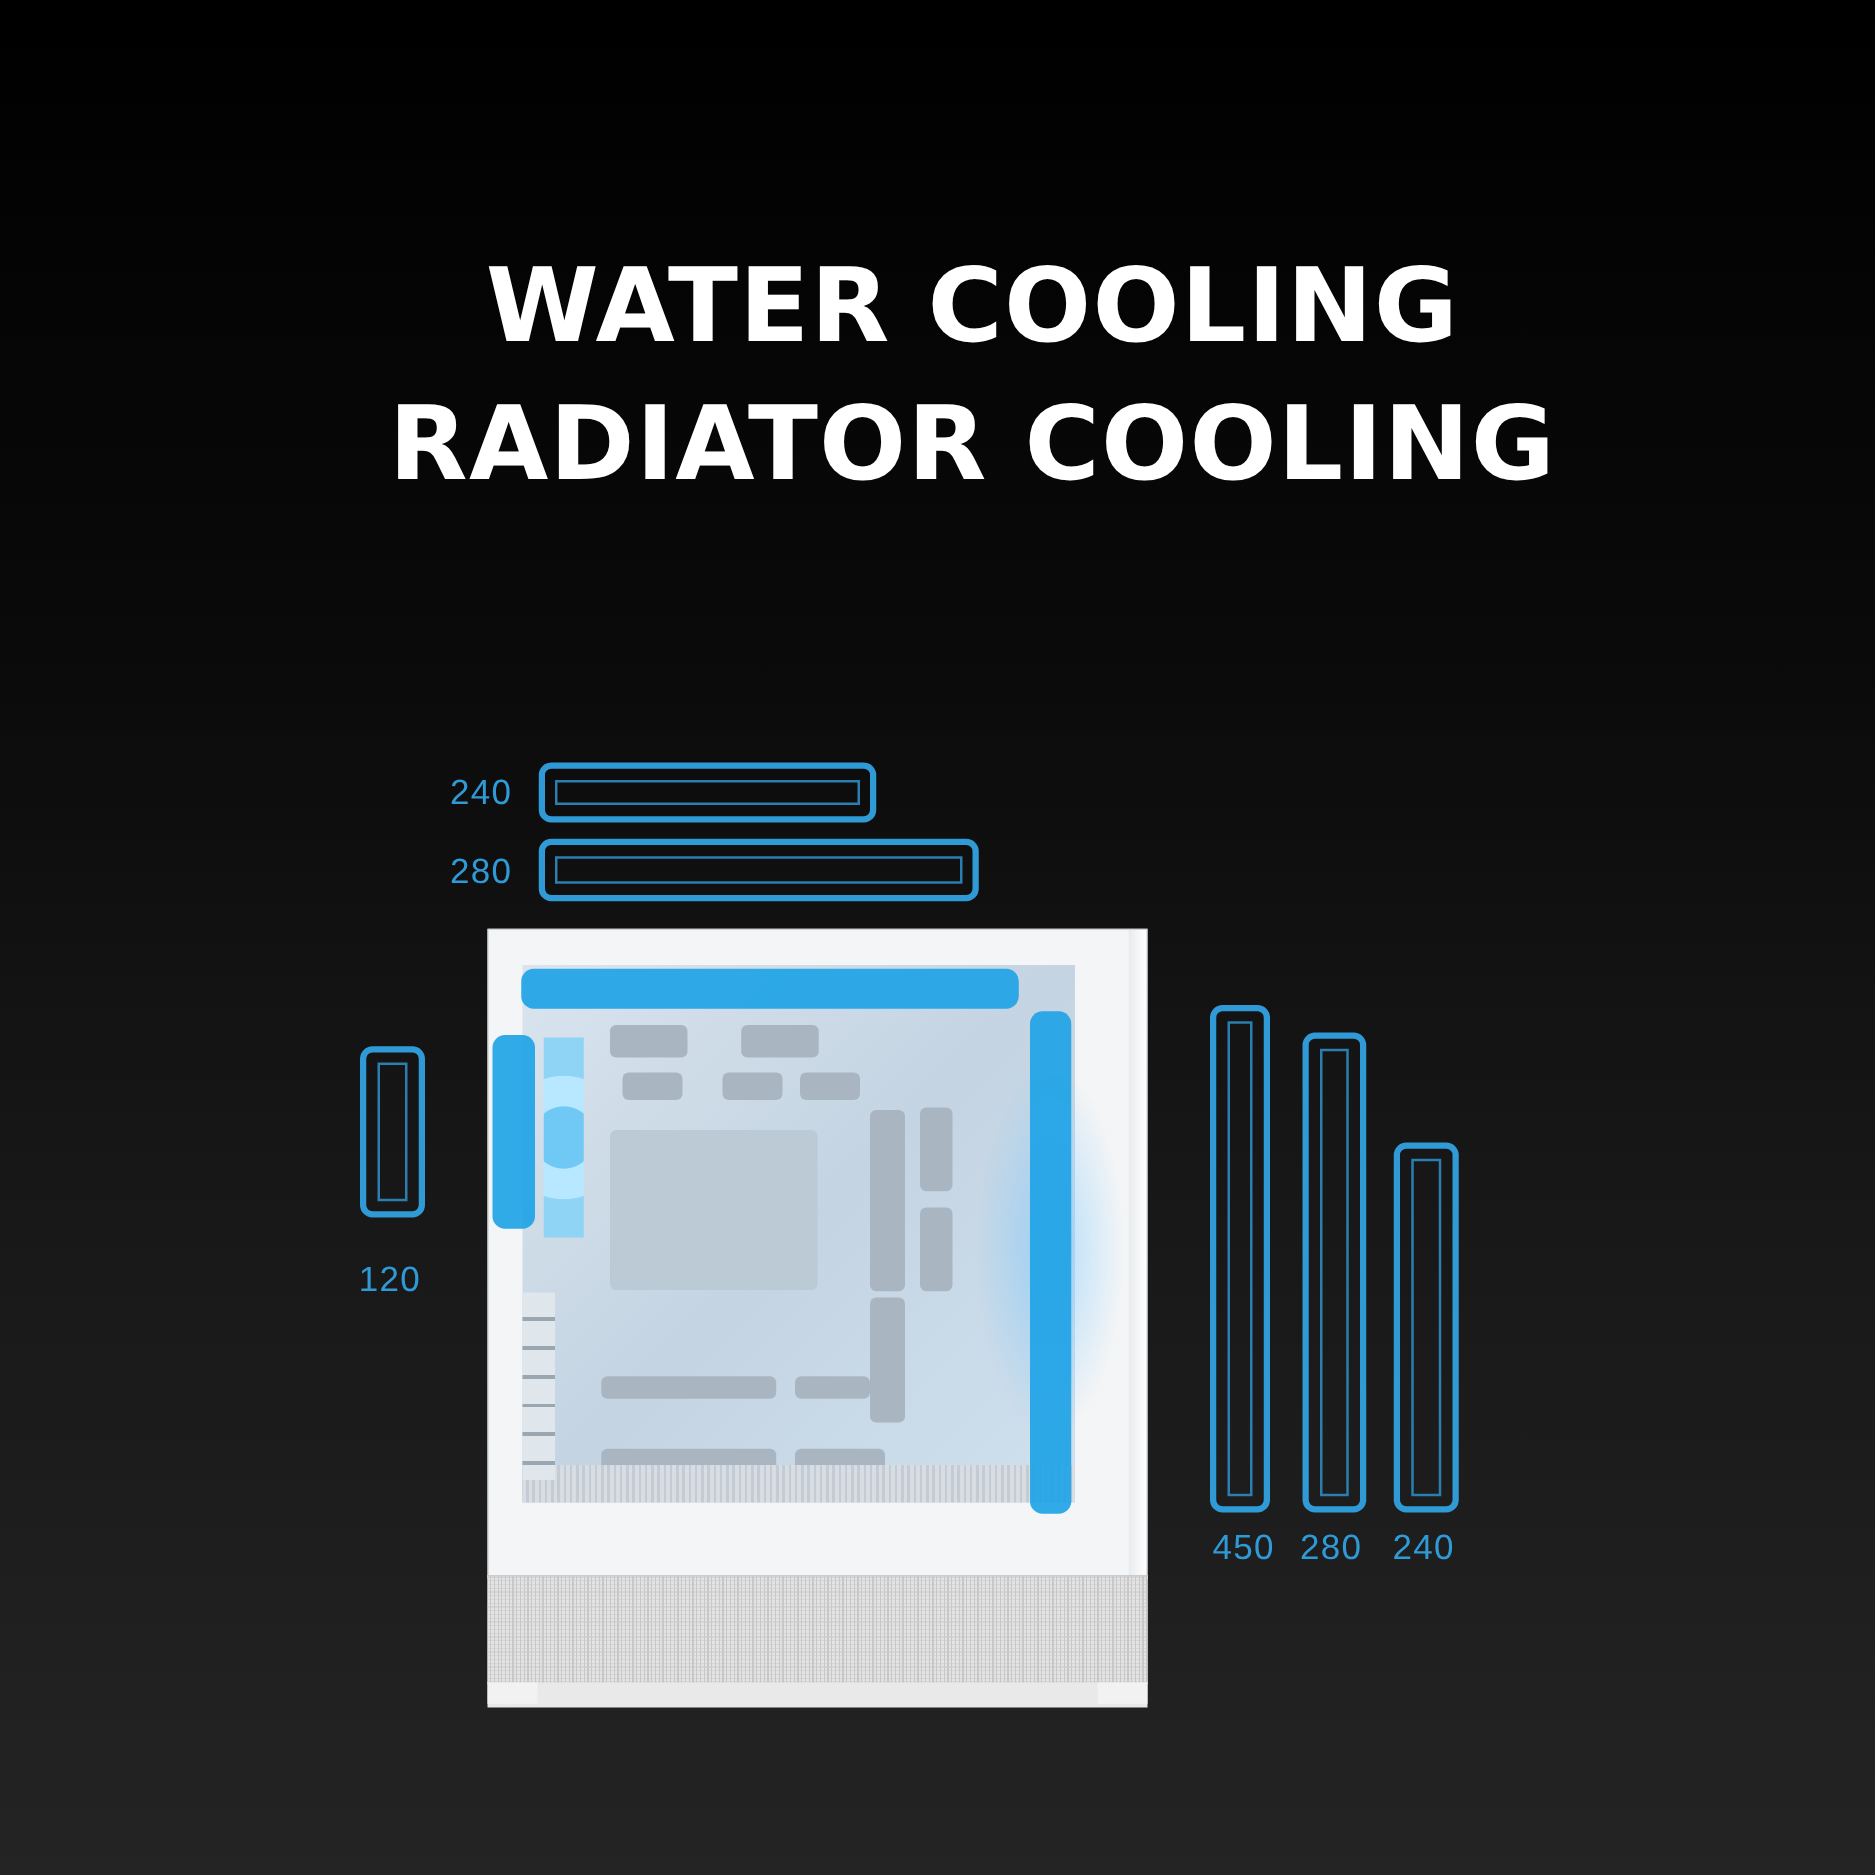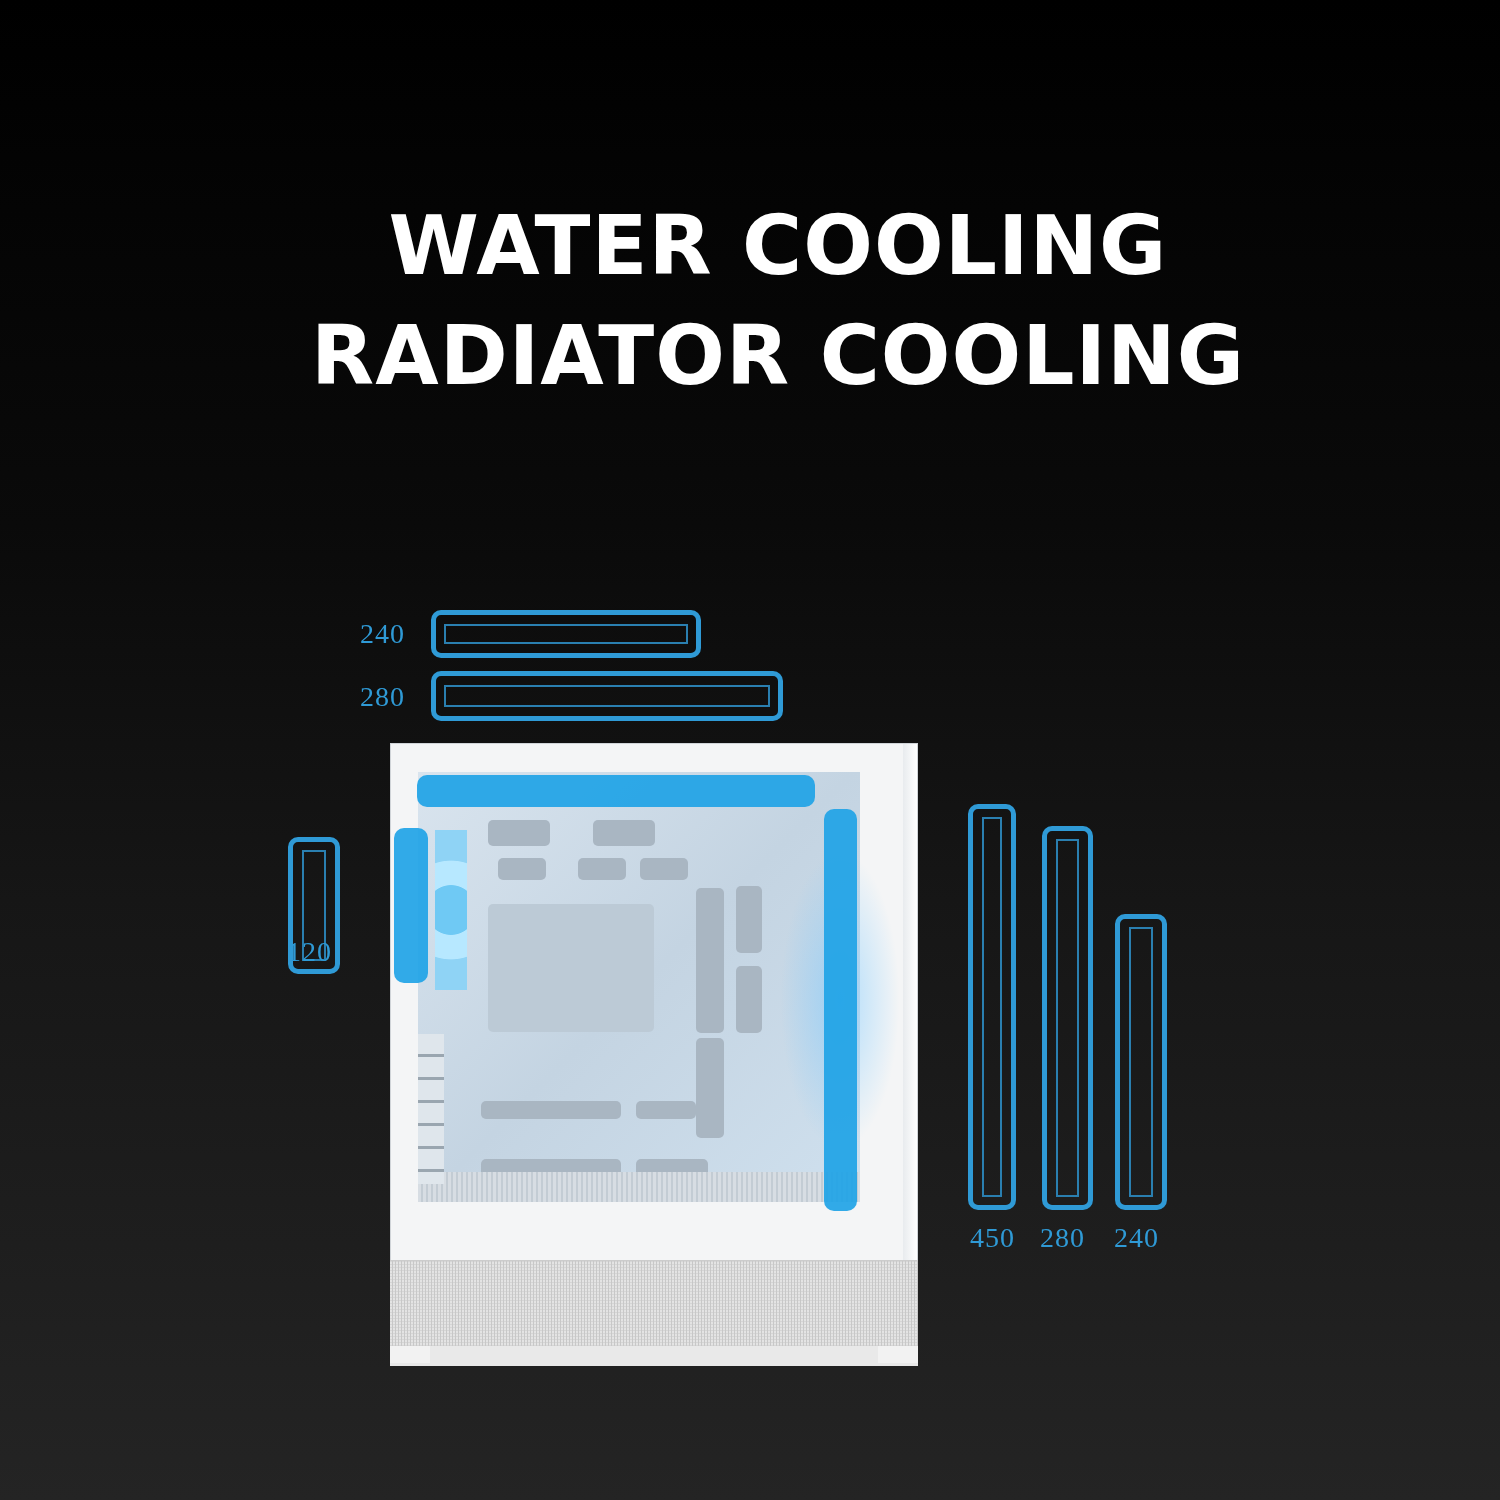--- a/index.html
+++ b/index.html
@@ -6,21 +6,21 @@
   body{width:1500px;height:1500px;overflow:hidden;position:relative;
     background:linear-gradient(180deg,#000000 0%,#0a0a0a 35%,#161616 60%,#242424 100%);
     font-family:"DejaVu Sans","Liberation Sans",sans-serif;}
   .title{position:absolute;left:0;width:1500px;text-align:center;color:#ffffff;
     font-family:"DejaVu Sans",sans-serif;font-weight:bold;font-size:82px;letter-spacing:1px;line-height:1;padding-left:28px;}
   .t1{top:205px;} .t2{top:315px;}
   .rad{position:absolute;border:5px solid #2f9ad6;border-radius:10px;box-sizing:border-box;}
   .rad .inner{position:absolute;border:2px solid #2a7fb0;box-sizing:border-box;}
   .hrad .inner{left:8px;right:8px;top:9px;bottom:9px;}
   .vrad .inner{left:9px;right:9px;top:8px;bottom:8px;}
-  .lbl{position:absolute;color:#2f9ad6;font-size:28px;font-family:Liberation Serif, serif;letter-spacing:1px;}
+  .lbl{position:absolute;color:#2f9ad6;font-size:28px;font-family:Liberation Sans, sans-serif;letter-spacing:1px;}
   
   .case{position:absolute;left:390px;top:743px;width:528px;height:620px;}
   .shell{position:absolute;left:0;top:0;width:528px;height:520px;background:#f4f5f6;border:1px solid #d0d4d8;box-sizing:border-box;}
   .interior{position:absolute;left:27px;top:28px;width:442px;height:430px;
     background:linear-gradient(135deg,#d9e4ee 0%,#c4d4e2 50%,#cfe0ee 100%);}
   .cutout{position:absolute;background:#a9b6c2;border-radius:5px;}
   .floor{position:absolute;left:0;bottom:0;width:100%;height:30px;
     background:repeating-linear-gradient(90deg,#d7dde3 0 3px,#c3ccd4 3px 5px);}
   .mesh{position:absolute;left:0;top:517px;width:528px;height:86px;
     background:repeating-linear-gradient(90deg,#f4f4f4 0 2px,#d6d6d6 2px 3px),#eee;
@@ -53,21 +53,21 @@
   <span class="lbl" style="left:360px;top:681px;">280</span>
   <div class="rad hrad" style="left:431px;top:671px;width:352px;height:50px;">
       <div class="inner"></div>
     </div>
 </div>
 
 <div>
   <div class="rad vrad" style="left:288px;top:837px;width:52px;height:137px;">
       <div class="inner"></div>
     </div>
-  <span class="lbl" style="left:287px;top:936px;">120</span>
+  <span class="lbl" style="left:287px;top:1008px;">120</span>
 </div>
 
 <div class="case">
   <div class="shell">
     <div class="interior">
       <div class="cutout" style="left:70px;top:48px;width:62px;height:26px;"></div>
       <div class="cutout" style="left:175px;top:48px;width:62px;height:26px;"></div>
       <div class="cutout" style="left:80px;top:86px;width:48px;height:22px;"></div>
       <div class="cutout" style="left:160px;top:86px;width:48px;height:22px;"></div>
       <div class="cutout" style="left:222px;top:86px;width:48px;height:22px;"></div>

